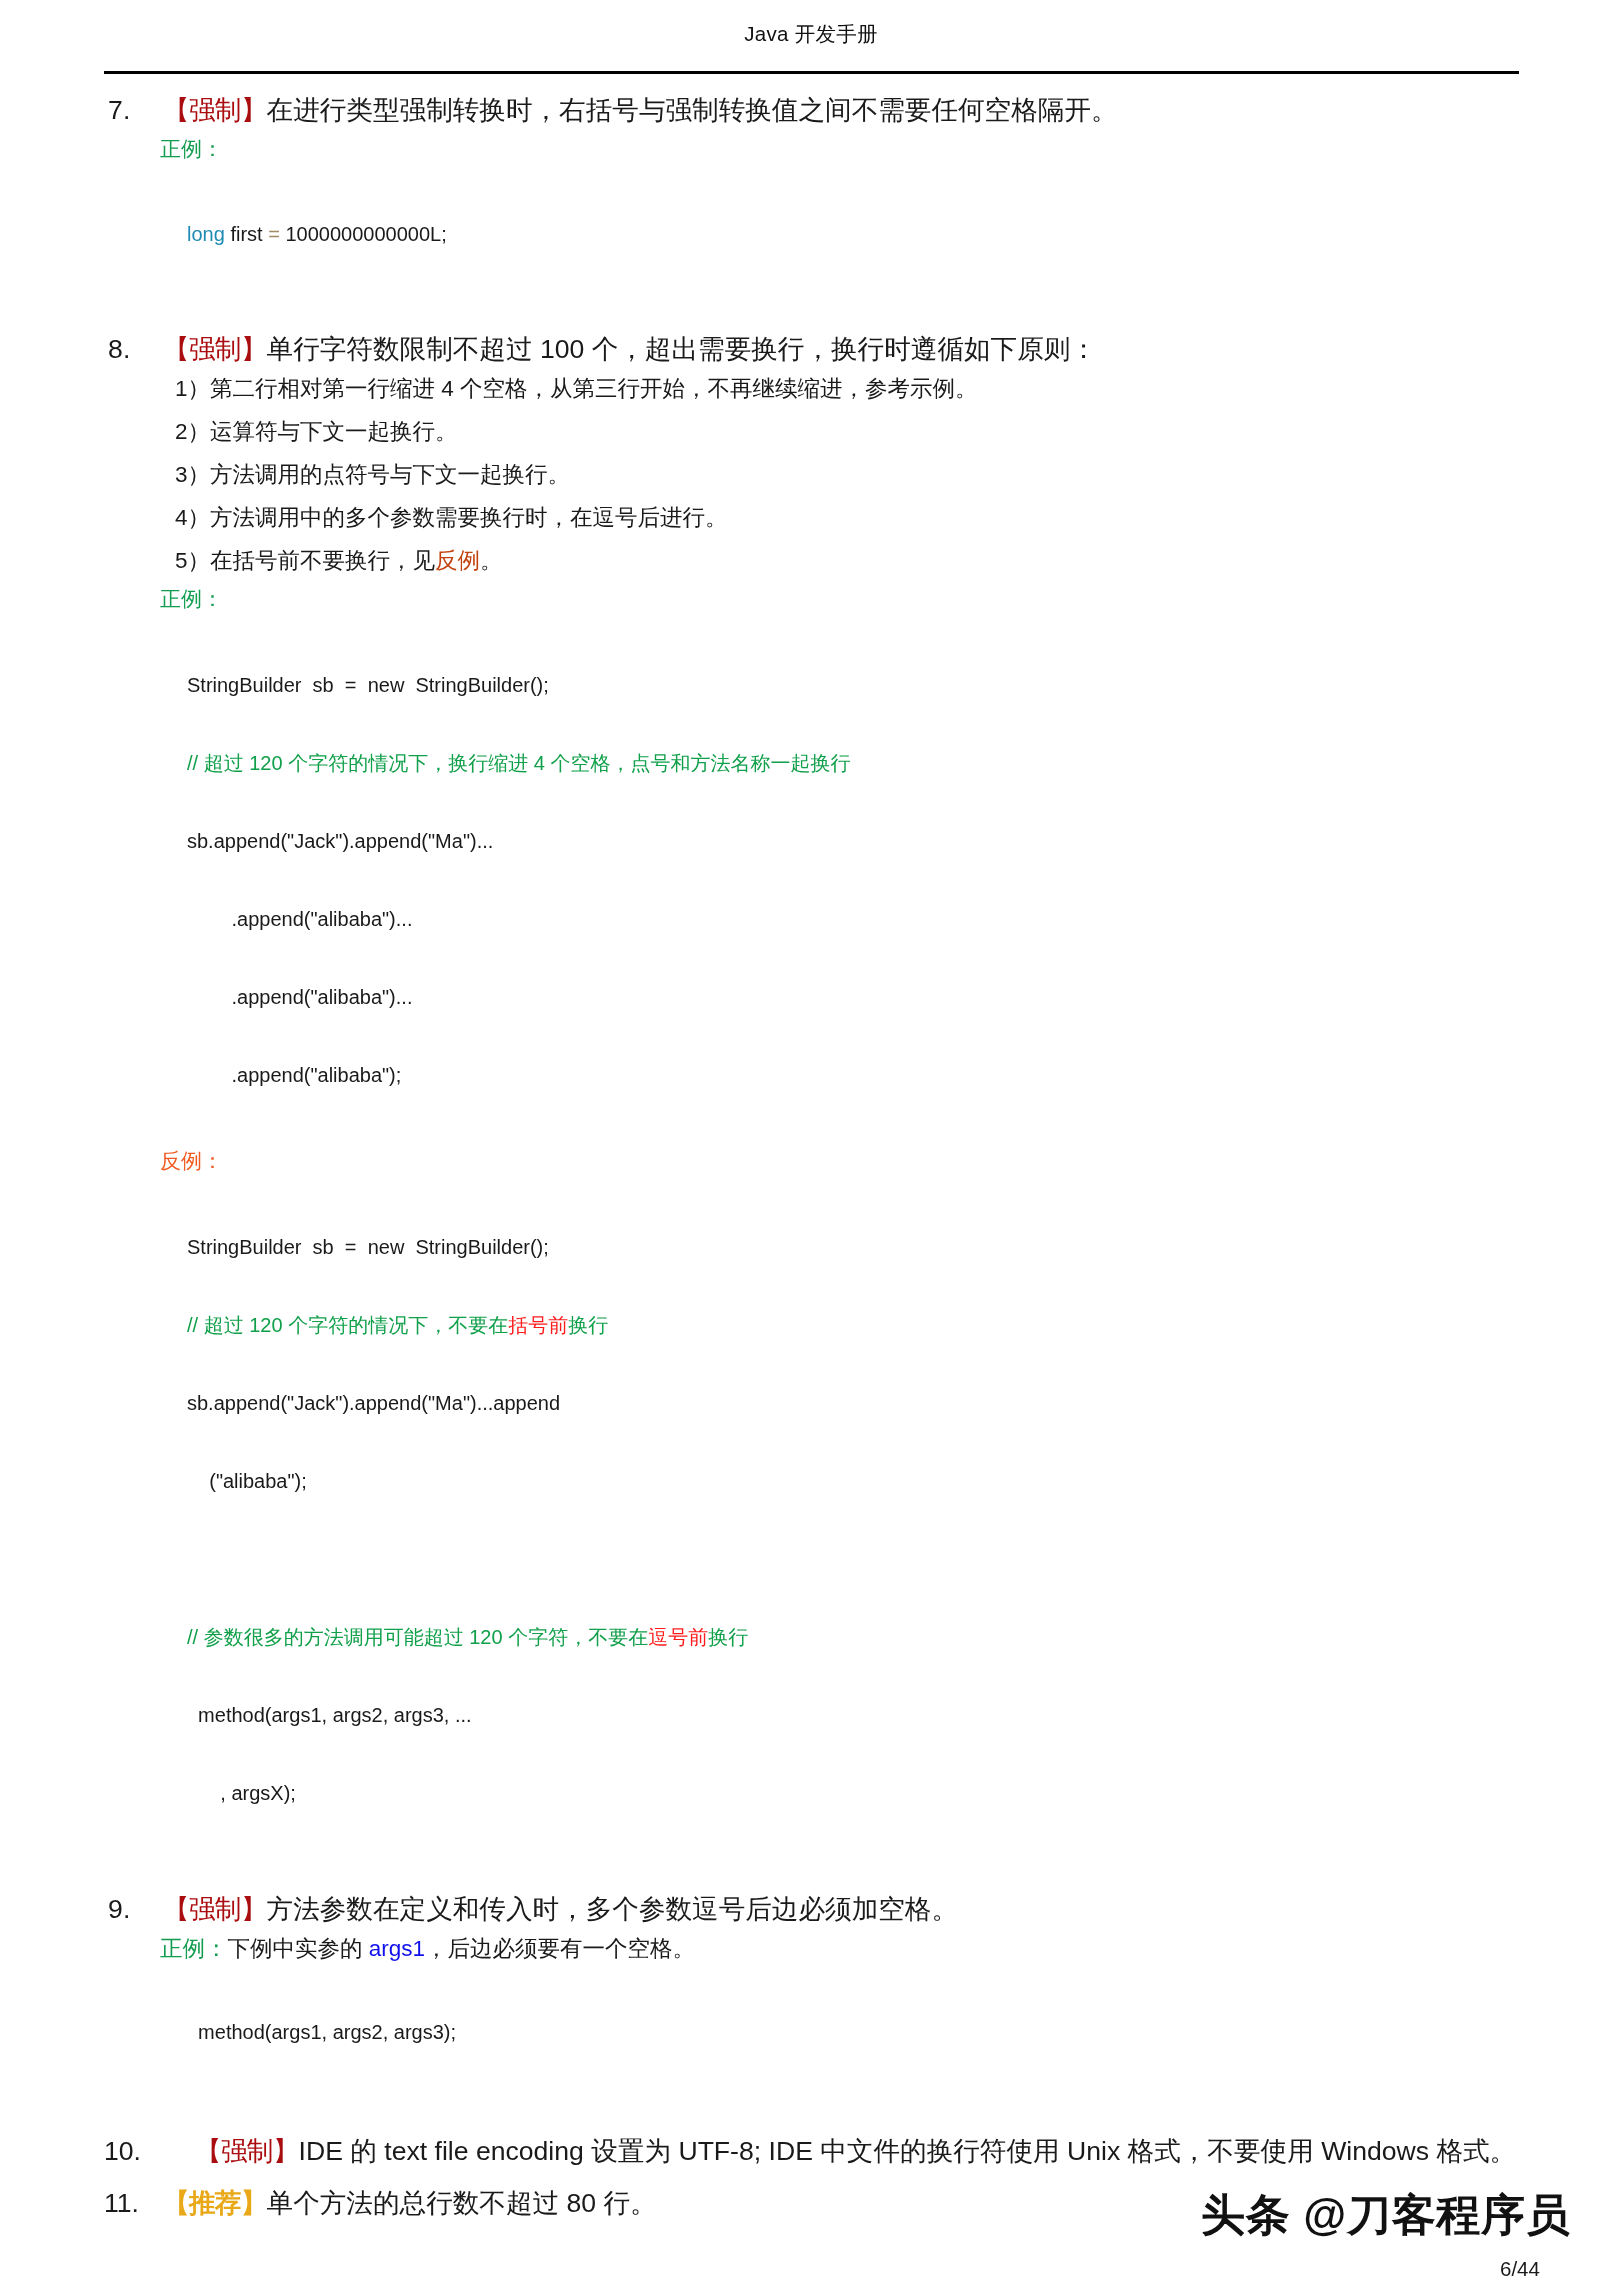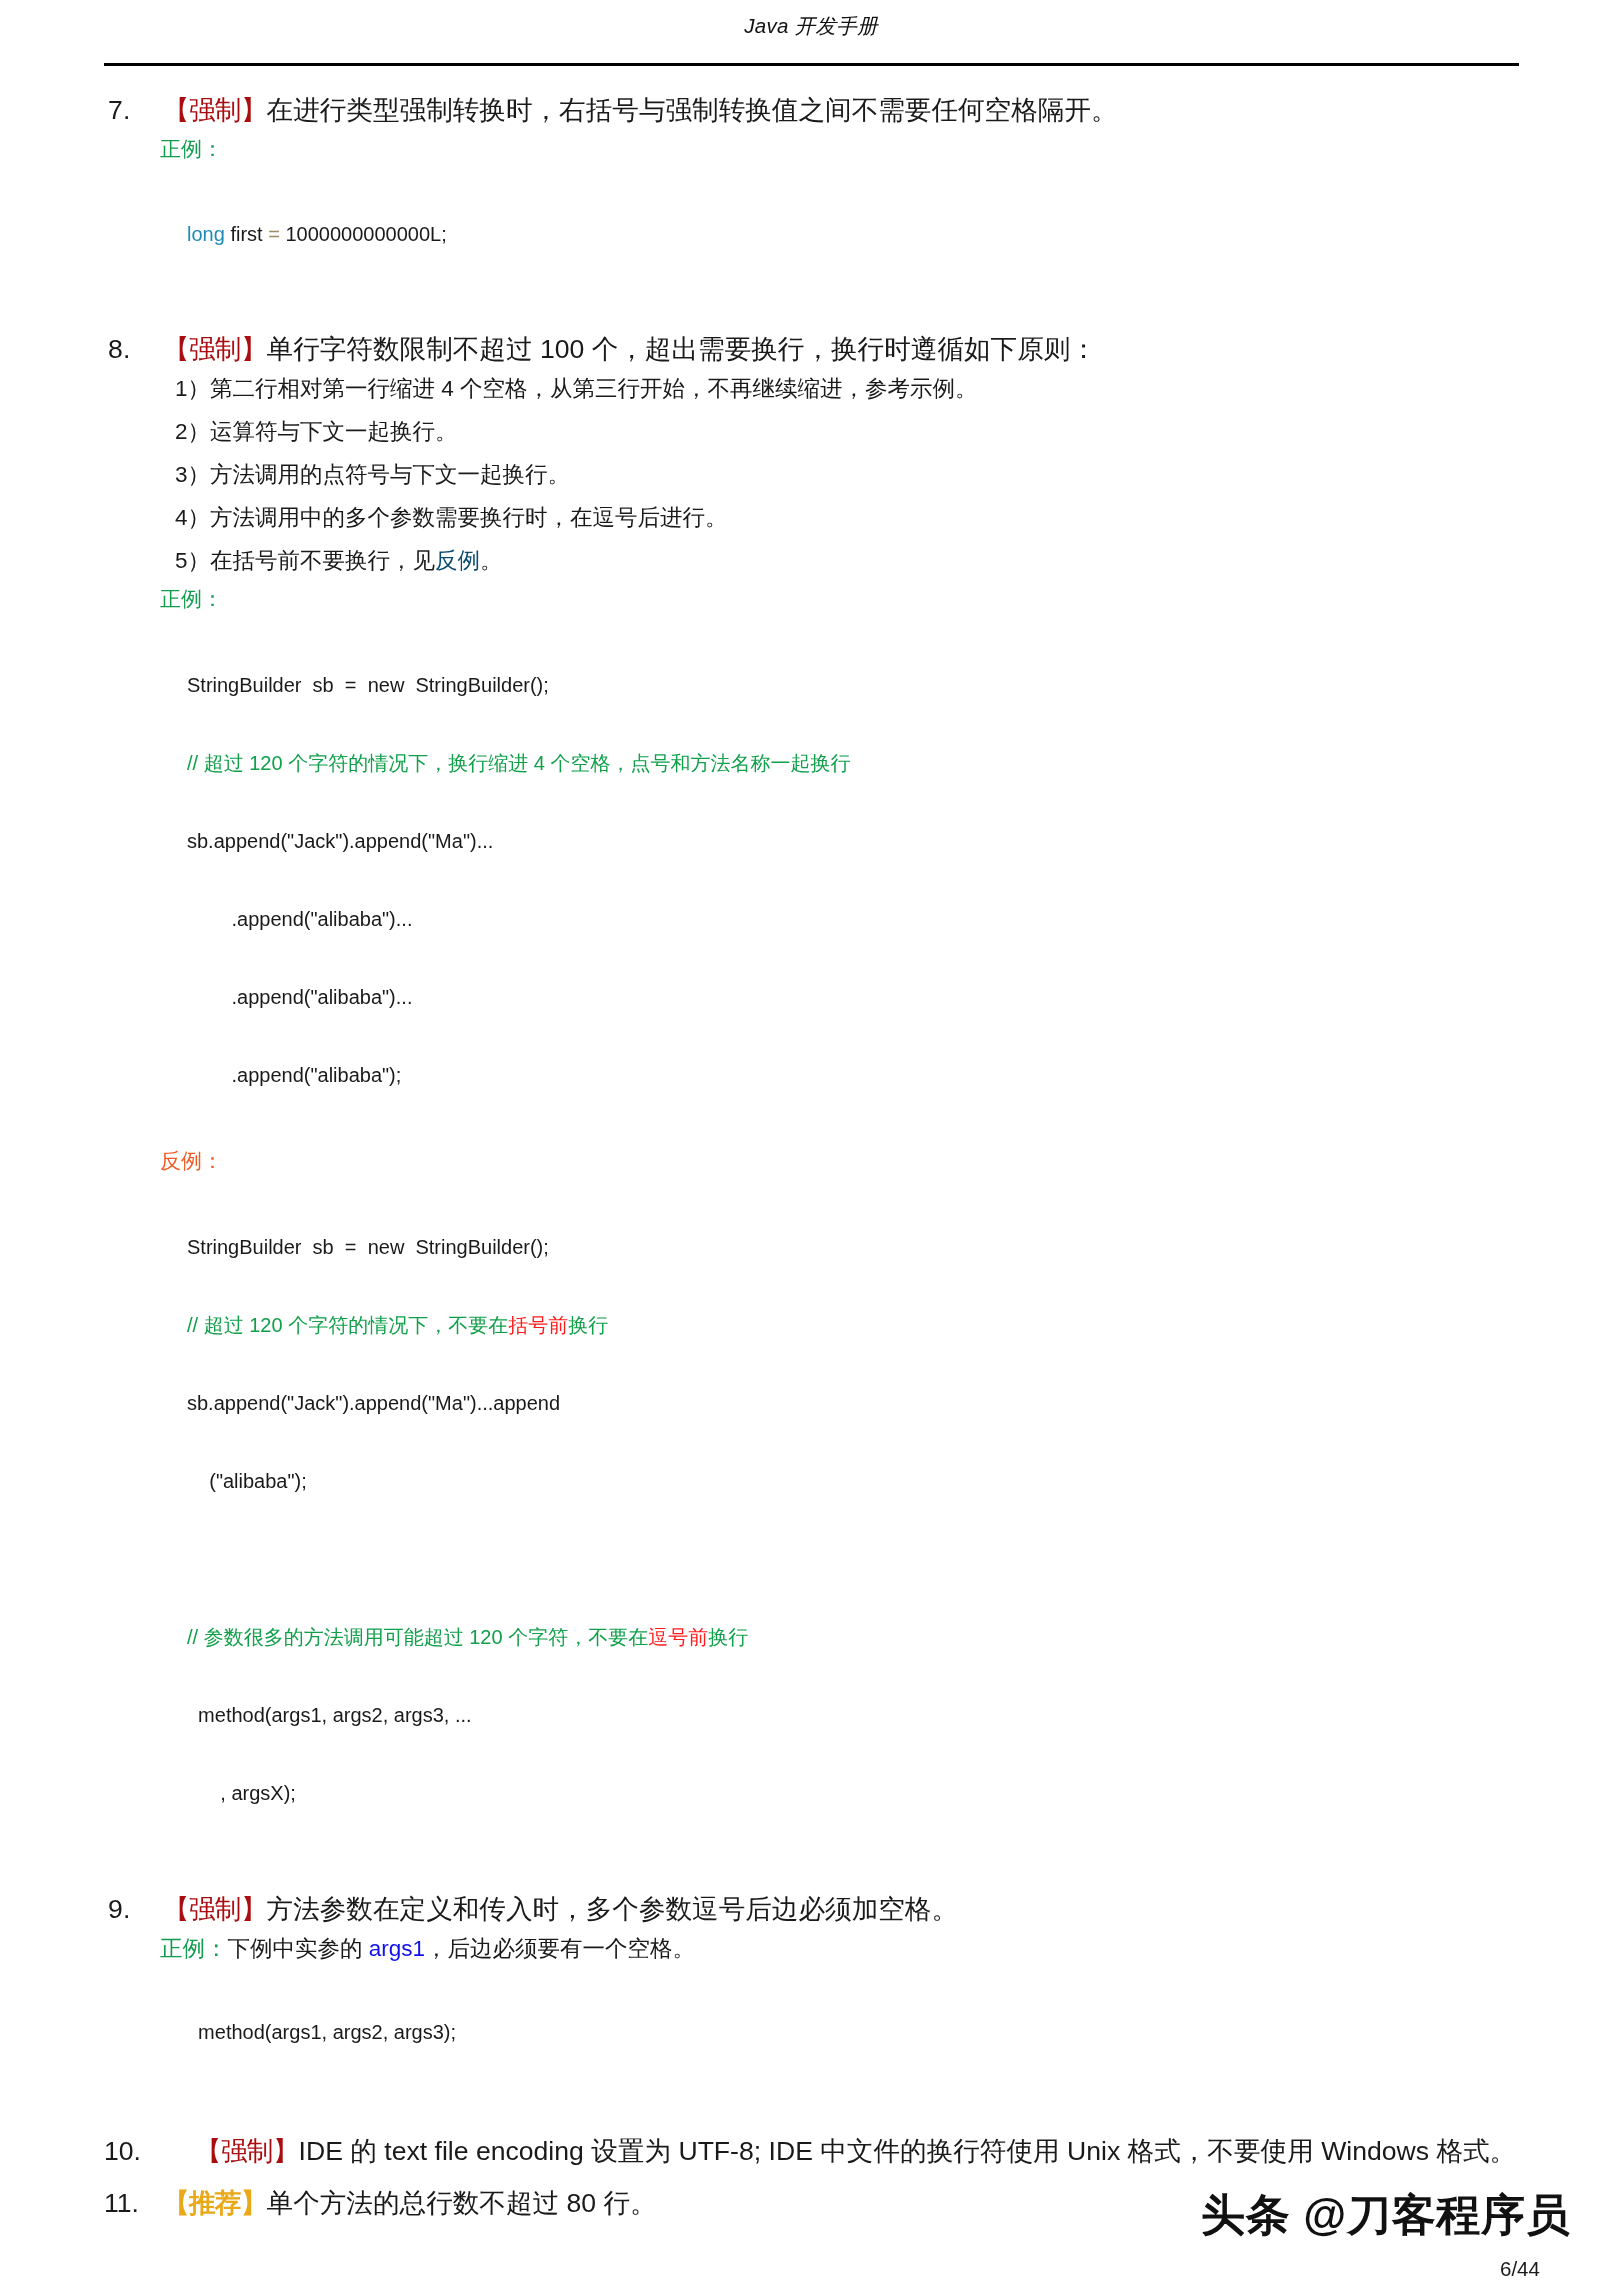--- a/index.html
+++ b/index.html
@@ -17,24 +17,23 @@
     height: 2295px;
     background: #ffffff;
     box-sizing: border-box;
     overflow: hidden;
   }
 
   
   .header {
     position: absolute;
     left: 0;
-    top: 0;
+    top: 8px;
     width: 1363px;
     height: 75px;
-    font-style: italic;
   }
   .header-title {
     position: absolute;
     left: 0;
     top: 12.3px;
     width: 1622px;
     text-align: center;
     font-size: 20.5px;
     letter-spacing: 0.3px;
     color: #111111;
@@ -82,21 +81,21 @@
   .tag-force {
     color: #AA0D10;
     font-weight: normal;
     letter-spacing: -0.7px;
   }
   .tag-rec {
     color: #E8A817;
     font-weight: bold;
     letter-spacing: -0.7px;
   }
-  .kw-red { color: #0c4a6e; }
+  .kw-red { color: #c2410c; }
 
   
   .sublist { margin-top: 6.8px; }
   .subitem {
     font-size: 22.5px;
     line-height: 26.6px;
     color: #1a1a1a;
     padding-left: 71px;
     margin-bottom: 16.4px;
   }

